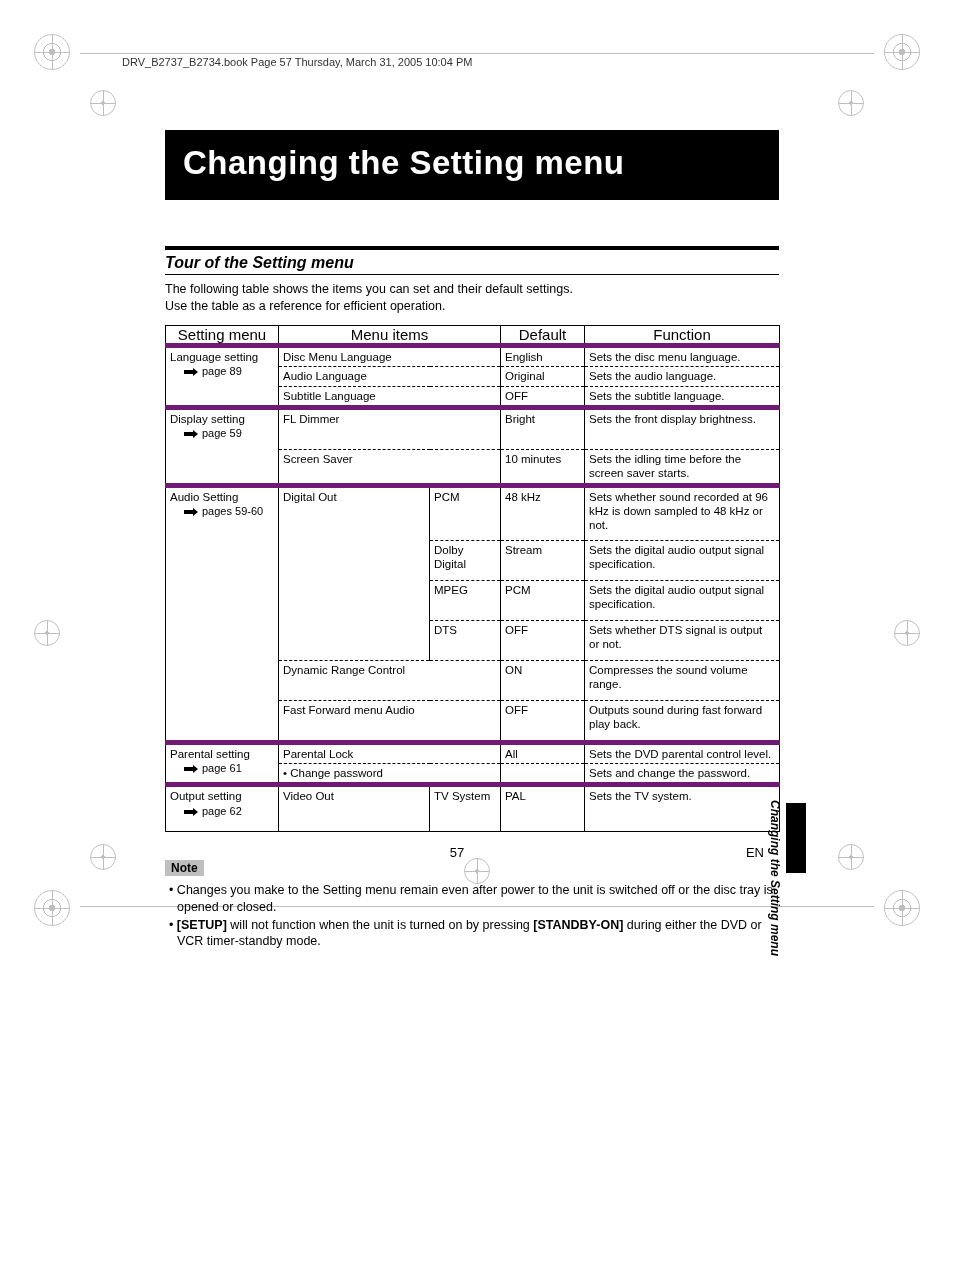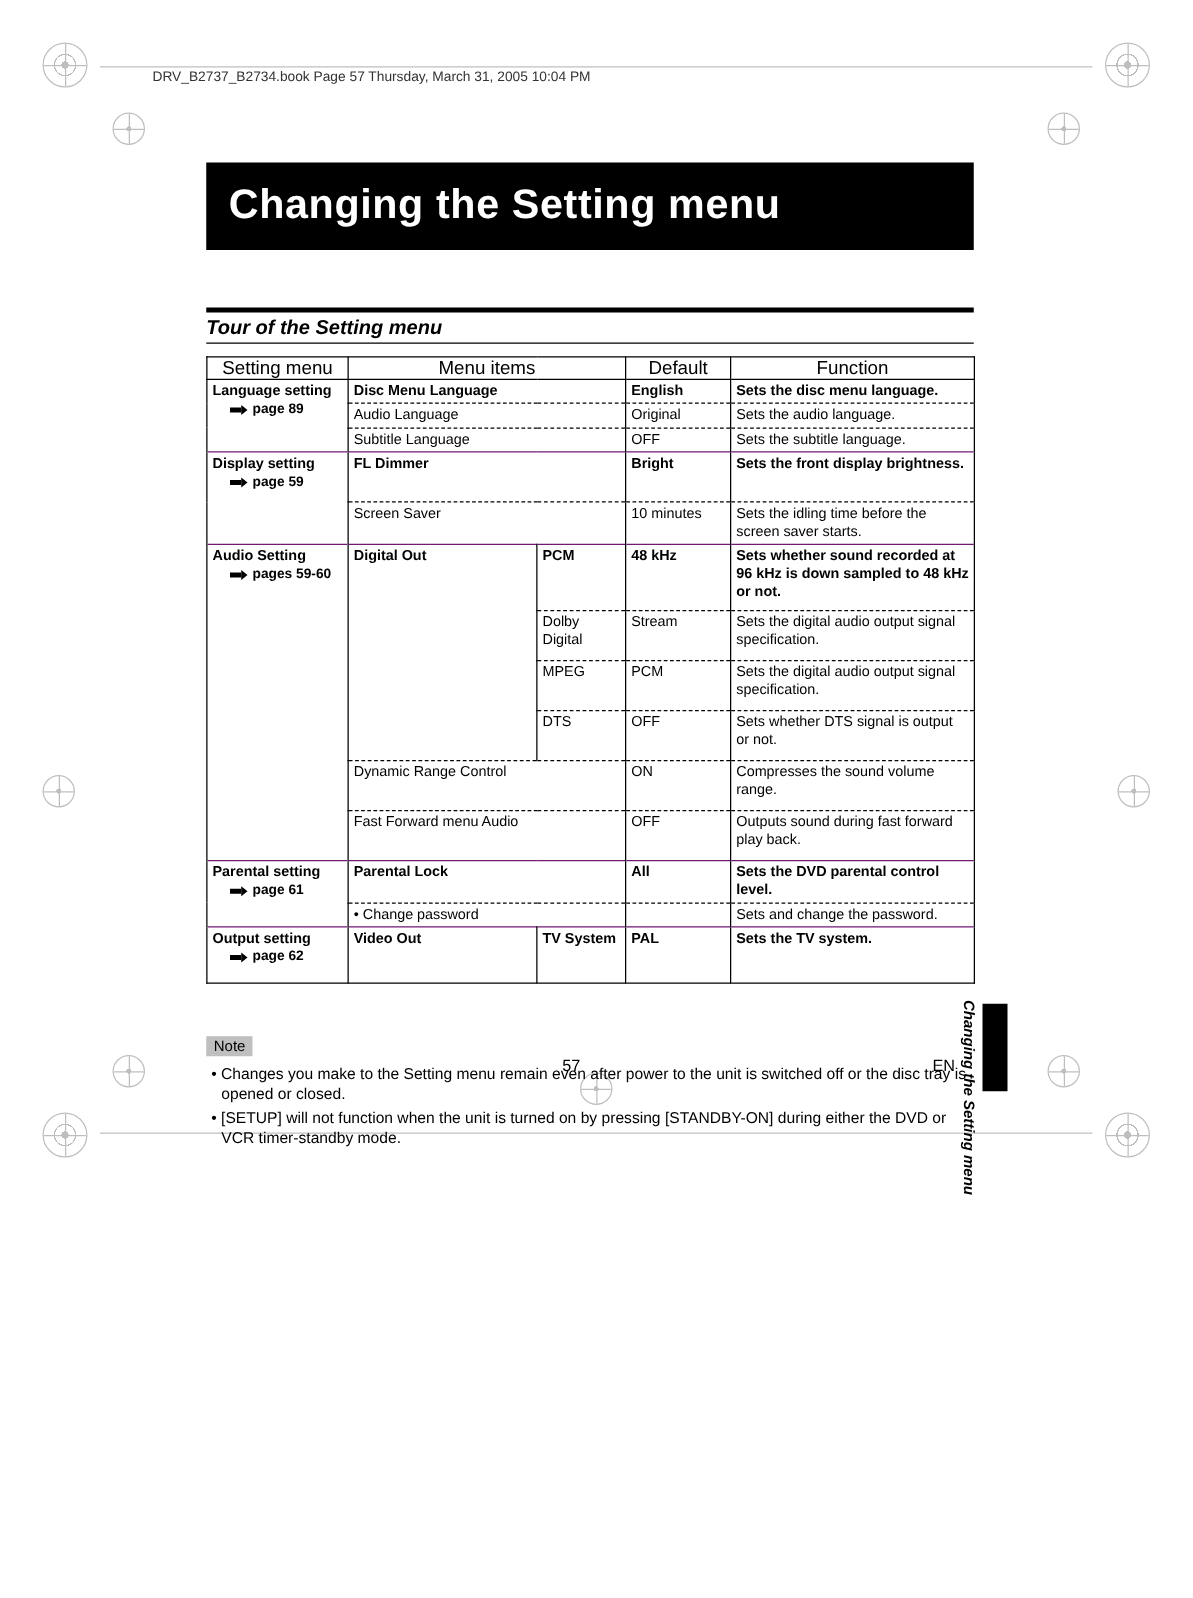--- a/index.html
+++ b/index.html
@@ -128,22 +128,21 @@
     text-align: center;
   }
   table.spec td {
     border-left: 1px solid #000;
     border-right: 1px solid #000;
     padding: 2px 4px 2px 4px;
     vertical-align: top;
     line-height: 1.25;
   }
   table.spec tr.group-start td {
-    border-top: 1px solid #701a75;
-    font-weight: bold;
+    border-top: 5px solid #701a75;
   }
   table.spec tr.last td {
     border-bottom: 1px solid #000;
   }
   .dash {
     border-bottom: 1px dashed #000;
   }
   td.h35  { height: 35px; }
   td.h40  { height: 40px; }
   td.h48  { height: 48px; }
@@ -176,40 +175,39 @@
     border-left: 5px solid #000;
     border-top: 4px solid transparent;
     border-bottom: 4px solid transparent;
   }
 
   .note-block { margin-top: 28px; font-size: 12.5px; }
   .note-label {
     display: inline-block;
     background: #bfbfbf;
     padding: 1px 6px;
-    font-weight: 400;
+    font-weight: 700;
     font-size: 12px;
     margin-bottom: 4px;
-    margin-top: 14px;
   }
   .note-block ul {
     margin: 2px 0 0 4px;
     padding: 0;
     list-style: none;
   }
   .note-block li {
     text-indent: -8px;
     padding-left: 8px;
     margin-bottom: 2px;
     line-height: 1.3;
   }
   .note-block li::before {
     content: "• ";
   }
-  .b { font-weight: 400; }
+  .b { font-weight: 700; }
 
   .side-tab {
     position: absolute;
     top: 803px;
     right: 148px;
     width: 20px;
     height: 70px;
     background: #000;
   }
   .side-label {
@@ -261,20 +259,24 @@
 
   <div class="runhead">DRV_B2737_B2734.book  Page 57  Thursday, March 31, 2005  10:04 PM</div>
 
   <div class="content">
 
     <div class="chapter-title">Changing the Setting menu</div>
 
     <div class="thick-rule"></div>
     <div class="section-title">Tour of the Setting menu</div>
 
+    <div class="intro">
+      <span>The following table shows the items you can set and their default settings.</span><br>
+      <span>Use the table as a reference for efficient operation.</span>
+    </div>
 
     <table class="spec">
       <colgroup>
         <col class="c1">
           <col class="c2">
           <col class="c3">
           <col class="c4">
           <col class="c5">
       </colgroup>
       <thead>

